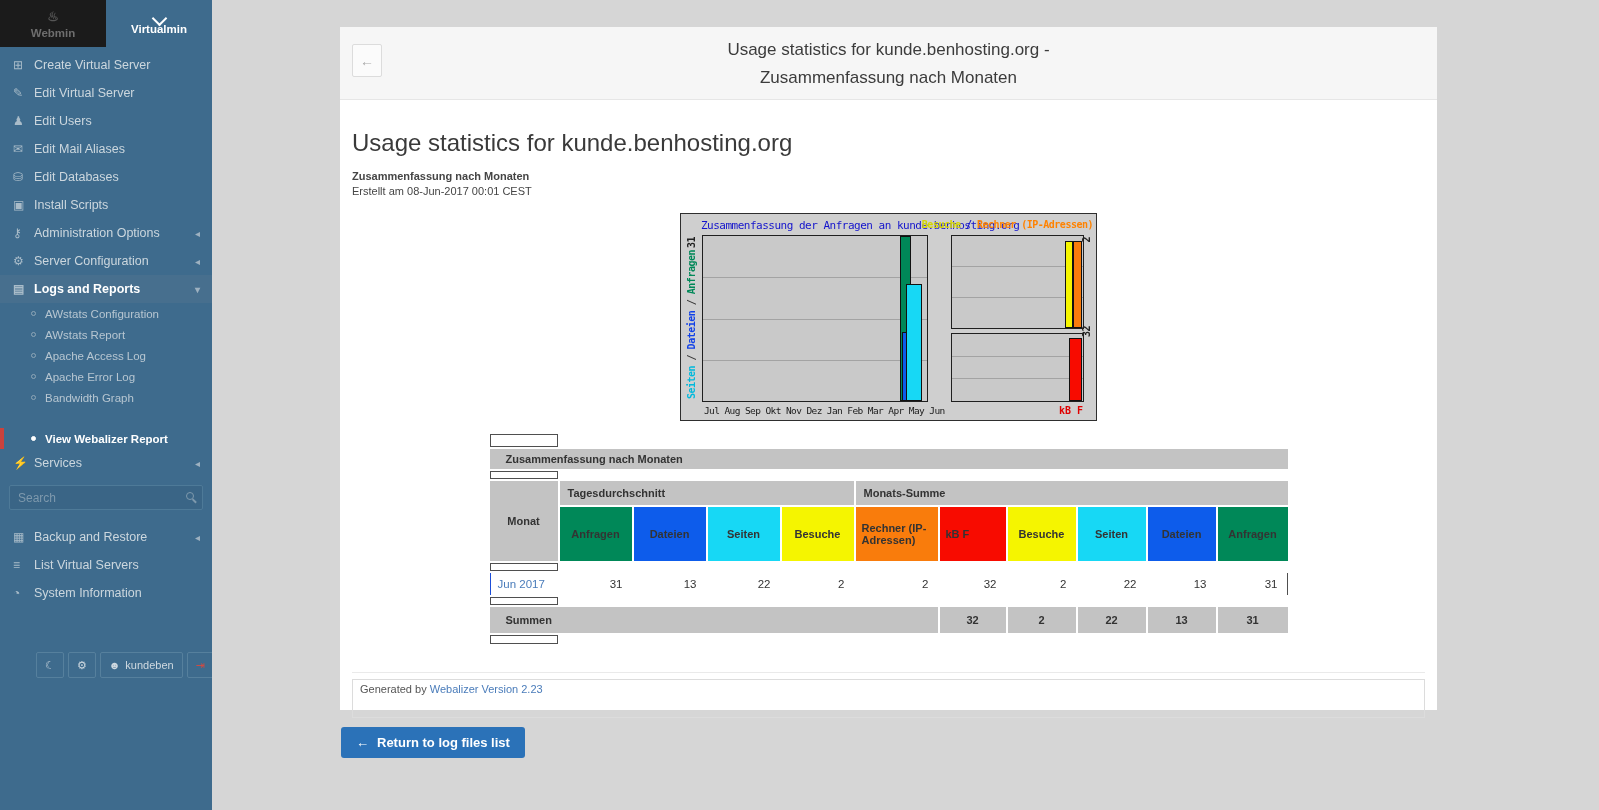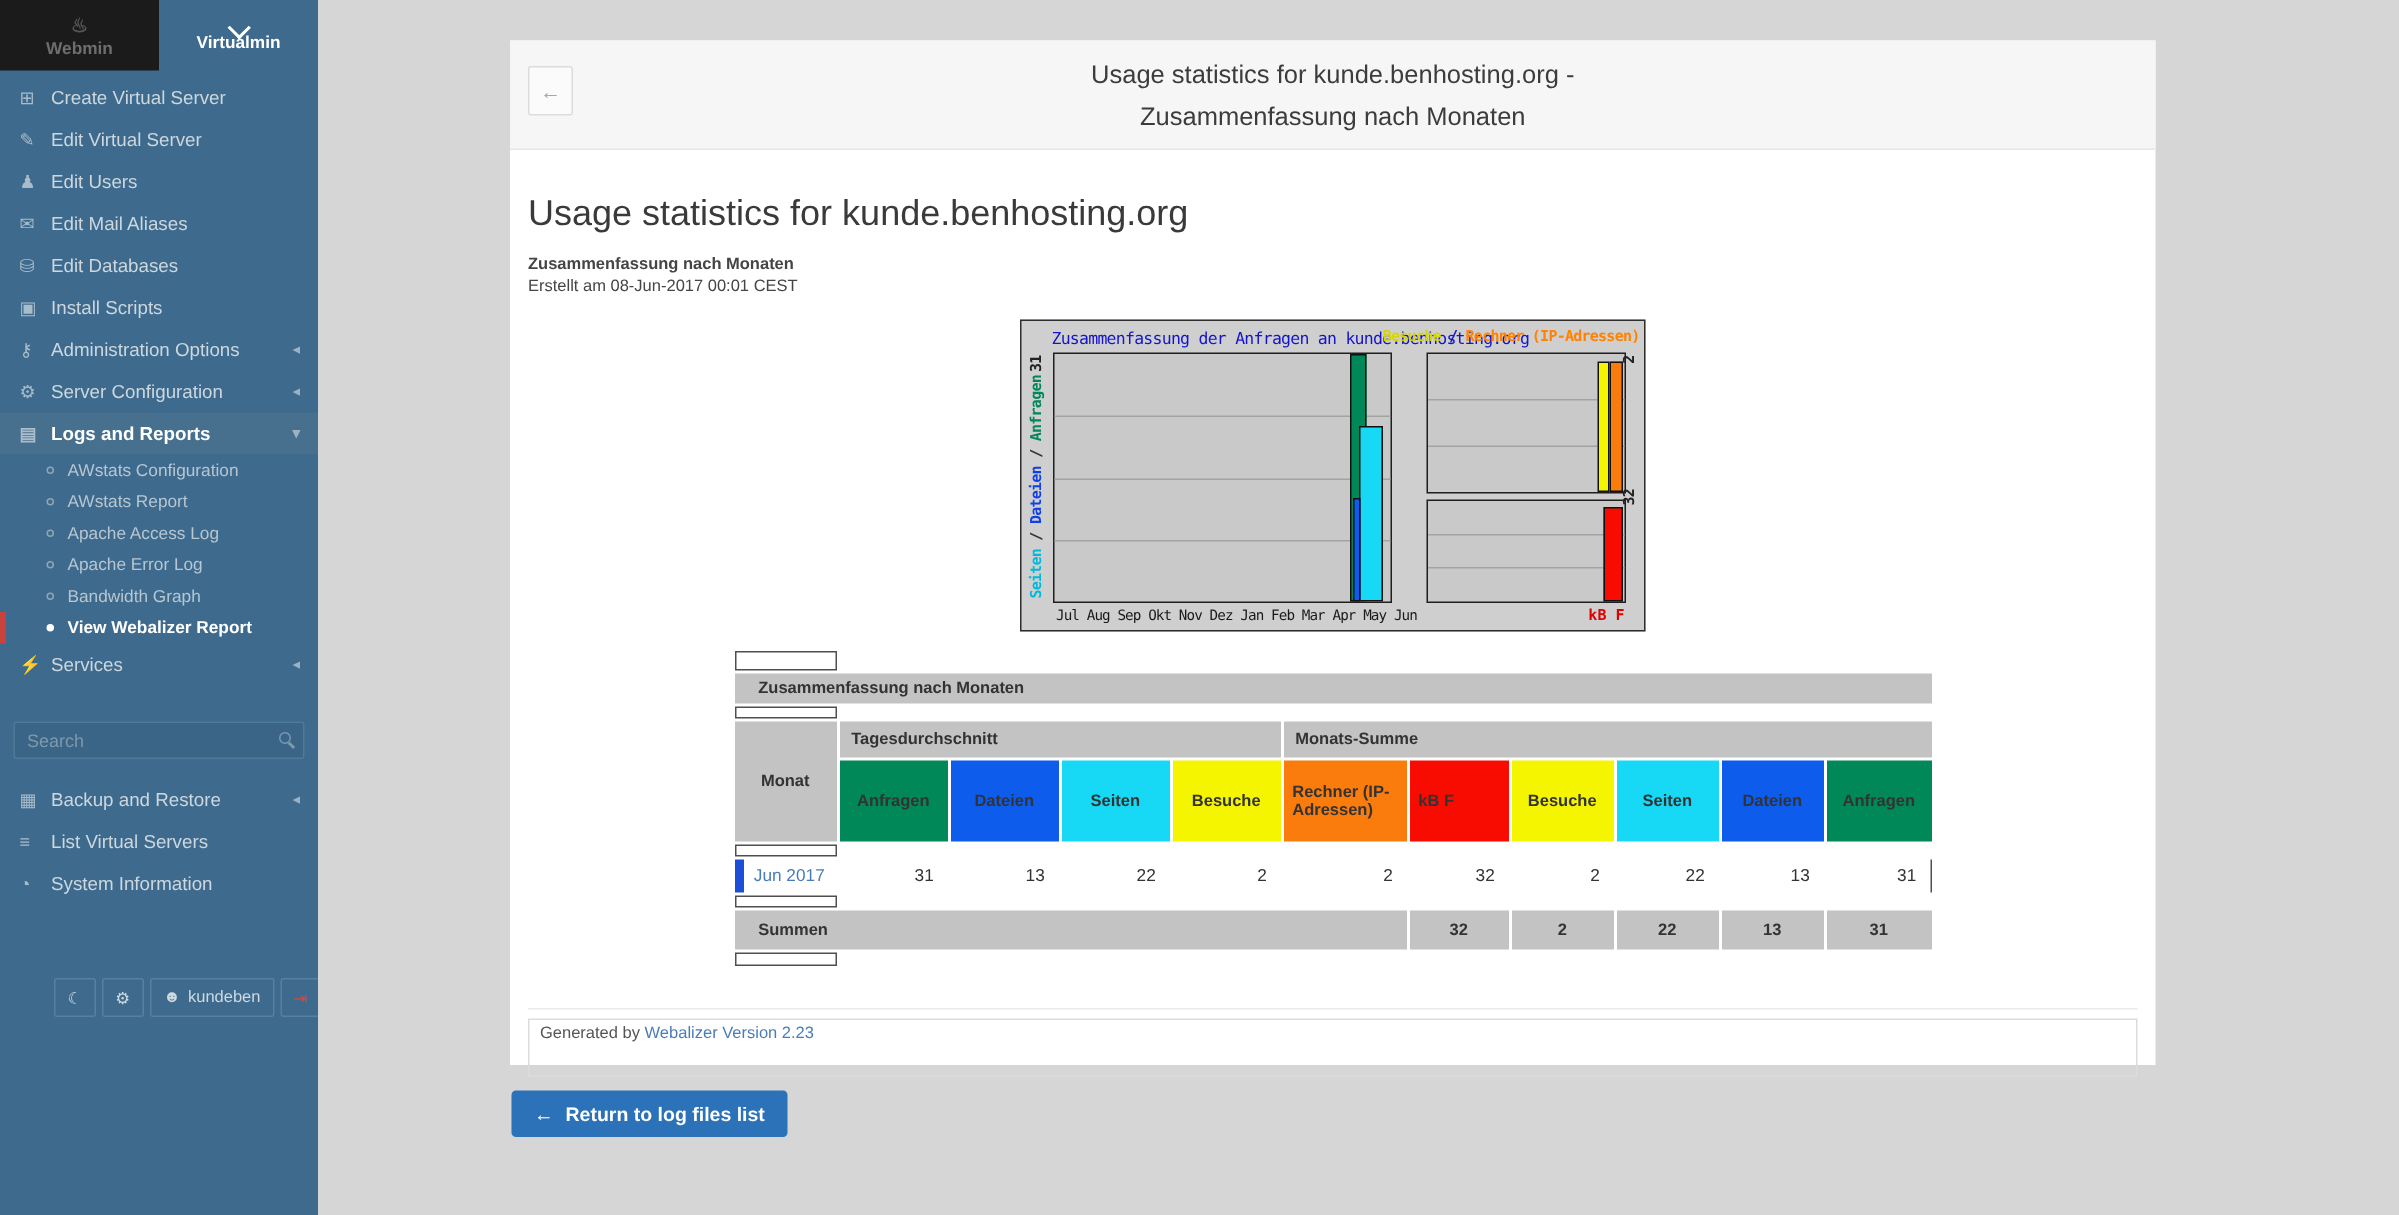--- a/index.html
+++ b/index.html
@@ -24,24 +24,24 @@
   .menu { margin-top:4px; }
   .m-item { height:28px; display:flex; align-items:center; padding:0 12px 0 13px;
             font-size:12.5px; color:#ccd7de; cursor:pointer; position:relative; }
   .m-item .mi-icon { width:21px; font-size:12px; color:#a9bcc9; flex:0 0 21px; }
   .m-item .mi-chev { margin-left:auto; font-size:10px; color:#9db1c0; }
   .m-item.active { background:#476f8e; color:#fff; font-weight:bold; }
   .s-item { height:21px; display:flex; align-items:center; padding:0 12px 0 31px;
             font-size:11.5px; color:#b7c6d1; cursor:pointer; position:relative; }
   .s-bullet { width:5px; height:5px; border:1px solid #8ea6b7; border-radius:50%;
               margin-right:9px; flex:0 0 5px; }
-  .s-item.active { color:#fff; font-weight:bold; }
+  .s-item.active { color:#fff; font-weight:bold;margin-top:20px; }
   .s-item.active .s-bullet { background:#fff; border-color:#fff; }
   .red-bar { position:absolute; left:0; top:0; width:4px; height:100%; background:#ca423d; }
-  .search-wrap { margin:24px 9px 0 9px; position:relative; }
+  .search-wrap { margin:8px 9px 0 9px; position:relative; }
   .search-input { width:100%; height:25px; background:#3a6586; border:1px solid #4e7a98;
                   border-radius:2px; color:#cfd9e0; font-size:12px; padding:0 24px 0 8px;
                   font-family:"Liberation Sans",sans-serif; }
   .search-input::placeholder { color:#7e99ad; }
   .mag { position:absolute; right:9px; top:7px; width:8px; height:8px;
          border:1.5px solid #7e99ad; border-radius:50%; }
   .mag::after { content:''; position:absolute; width:5px; height:1.5px; background:#7e99ad;
                 transform:rotate(45deg); right:-4px; bottom:-2px; }
   .side-gap { height:13px; }
   .side-toolbar { position:absolute; top:652px; left:36px; display:flex; gap:4px; }
@@ -98,21 +98,21 @@
   .grp { font-weight:bold; padding-left:8px; height:24px; }
   .monat { font-weight:bold; text-align:center; }
   .hdr td { height:54px; text-align:center; font-weight:bold; color:#333; }
   .hdr td.tl { text-align:left; padding-left:6px; }
   .c-green{background:#008858;} .c-blue{background:#0d5ceb;} .c-cyan{background:#17d8f5;}
   .c-yellow{background:#f5f500;} .c-orange{background:#f97c0c;} .c-red{background:#f80b00;}
   .r-top td { height:13px; } .r-gap td { height:8px; } .r-bottom td { height:9px; }
   .ghost { background:transparent; }
   .data td { height:22px; }
   .data .num { text-align:right; padding-right:9px; font-size:11.5px; color:#333; }
-  .data td.bl { border-left:6px solid #1d4ed8; }
+  .data td.bl { border-left:1px solid #1d4ed8; }
   .data td.br { border-right:1px solid #4f4f4f; }
   .mcell a { color:#4a7cba; text-decoration:none; padding-left:7px; font-size:11.5px; cursor:pointer; }
   .totals td { height:26px; font-weight:bold; }
   .sums { padding-left:16px; }
   .tnum { text-align:center; }
 
   .hr { border-top:1px solid #eaeaea; margin:26px 0 6px 0; }
   .genbox { border:1px solid #dcdcdc; padding:3px 7px; font-size:11px; color:#555; height:39px; }
   .genbox a { color:#4a7cba; text-decoration:none; cursor:pointer; }
 

